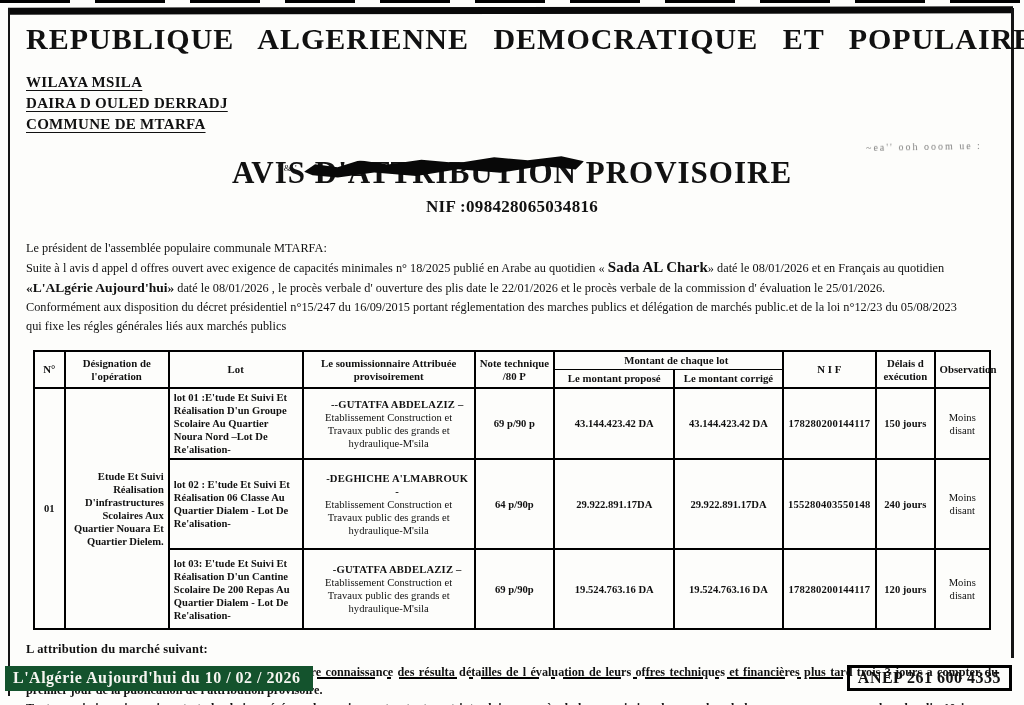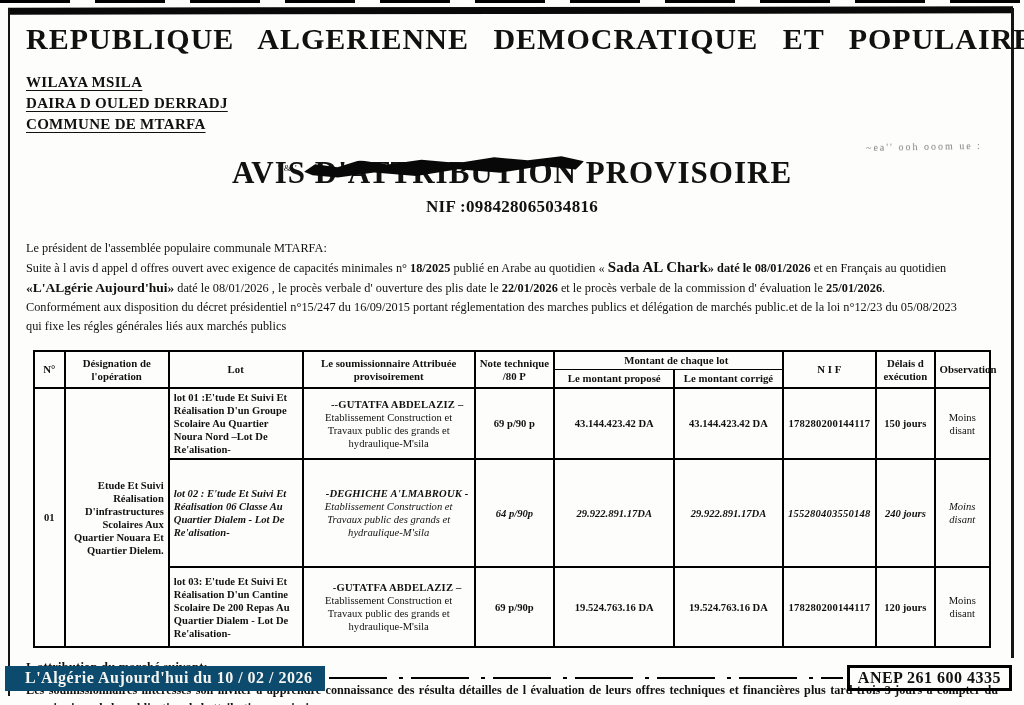--- a/index.html
+++ b/index.html
@@ -37,51 +37,51 @@
     pointer-events:none;
   }
   .title-marks { position:absolute; left:252px; top:8px; font-size:9px; color:#222; letter-spacing:1px; }
   .ghost-note {
     position:absolute; right:16px; top:-14px; font-size:10px; color:#555; opacity:.75;
     letter-spacing:2px; transform:rotate(-1deg); filter:blur(.4px); white-space:nowrap;
   }
   .nif-line { text-align:center; font-size:17px; font-weight:bold; margin-top:6px; letter-spacing:0.3px; }
 
   .intro { margin-top:22px; font-size:12.3px; line-height:19px; }
-  .intro .b { font-weight:bold; }
+  .intro .b { font-weight:normal; }
   .intro .big { font-size:15px; font-weight:bold; }
   .intro .med { font-size:13.5px; font-weight:bold; }
 
   table.award {
     border-collapse:collapse; width:958px; margin:14px auto 0 7px; table-layout:fixed;
     border:2.5px solid #000;
   }
   .award th, .award td { border:2px solid #000; padding:2px 4px; vertical-align:middle; }
   .award thead th { font-size:10.8px; font-weight:bold; text-align:center; line-height:13px; }
   .award .sub-head th { border-top:1.5px solid #000; }
   .award td { font-size:10.6px; line-height:13px; }
   .td-num { text-align:center; font-weight:bold; }
   .td-designation { font-weight:bold; text-align:right; padding-left:8px; line-height:15px; }
   .td-lot { text-align:left; line-height:14px; font-weight:bold; }
   .td-soum { text-align:center; }
   .td-soum .s-name { font-weight:bold; letter-spacing:0.2px;margin-left:17px; }
   .td-note, .td-montant, .td-nif, .td-delais { text-align:center; font-weight:bold; }
   .td-nif { font-size:10.2px; letter-spacing:0.2px; }
   .td-obs { text-align:center; }
-  tr.r1 { height:66px; } tr.r2 { height:108px;font-style:italic; } tr.r3 { height:80px; }
+  tr.r1 { height:66px; } tr.r2 { height:90px; } tr.r3 { height:80px; }
 
   .footer-block { margin-top:12px; }
   .footer-heading { font-size:12.5px; font-weight:bold; letter-spacing:0.2px; }
   .footer-p { font-size:12.2px; font-weight:bold; line-height:17.5px; margin-top:7px; text-align:justify; }
   .footer-p2 { margin-top:1px; }
 
   .bottom-row { position:absolute; left:5px; right:12px; bottom:14px; display:flex; align-items:center; }
   .journal-box {
-    background:#0c4a6e; color:#f5f5f0; font-size:16px; font-weight:bold;
-    padding:3px 12px 4px 20px; letter-spacing:0.5px; white-space:nowrap;
+    background:#14532d; color:#f5f5f0; font-size:16px; font-weight:bold;
+    padding:3px 12px 4px 8px; letter-spacing:0.5px; white-space:nowrap;
   }
   .connector { flex:1; height:2px; margin:0 4px; background:
       repeating-linear-gradient(90deg,#000 0 58px, transparent 58px 70px, #000 70px 74px, transparent 74px 82px); }
   .anep-box {
     border:3px solid #000; font-size:16px; font-weight:bold; padding:1px 8px;
     letter-spacing:0.5px; white-space:nowrap;
   }
 </style>
 </head>
 <body>

